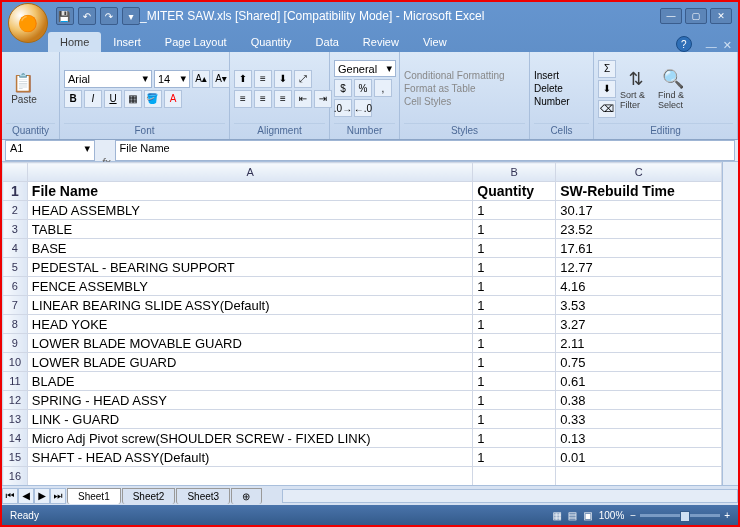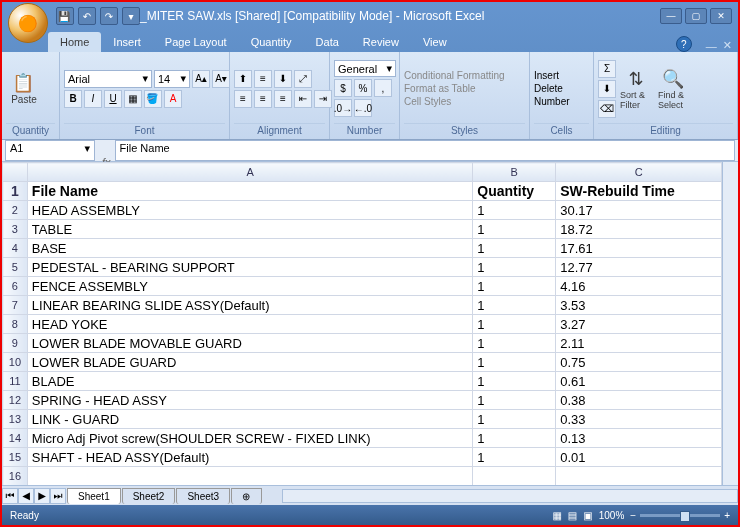--- a/index.html
+++ b/index.html
@@ -239,21 +239,21 @@
             <tr>
               <td class="rh">2</td>
               <td class="data colA">HEAD ASSEMBLY</td>
               <td class="data colB">1</td>
               <td class="data colC">30.17</td>
             </tr>
             <tr>
               <td class="rh">3</td>
               <td class="data colA">TABLE</td>
               <td class="data colB">1</td>
-              <td class="data colC">18.72</td>
+              <td class="data colC">23.52</td>
             </tr>
             <tr>
               <td class="rh">4</td>
               <td class="data colA">BASE</td>
               <td class="data colB">1</td>
               <td class="data colC">17.61</td>
             </tr>
             <tr>
               <td class="rh">5</td>
               <td class="data colA">PEDESTAL - BEARING SUPPORT</td>

